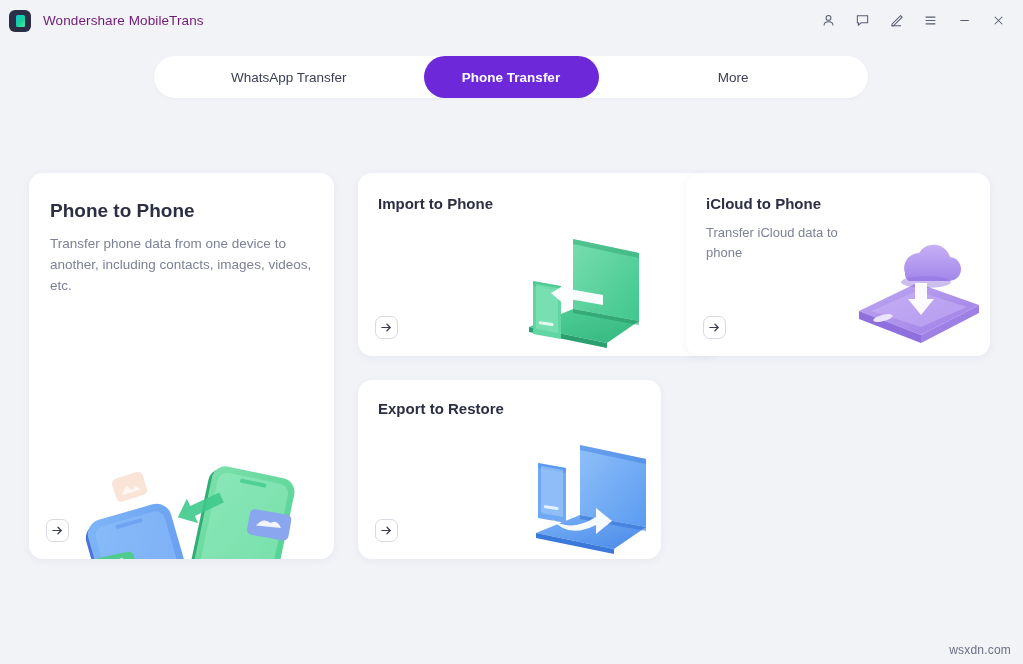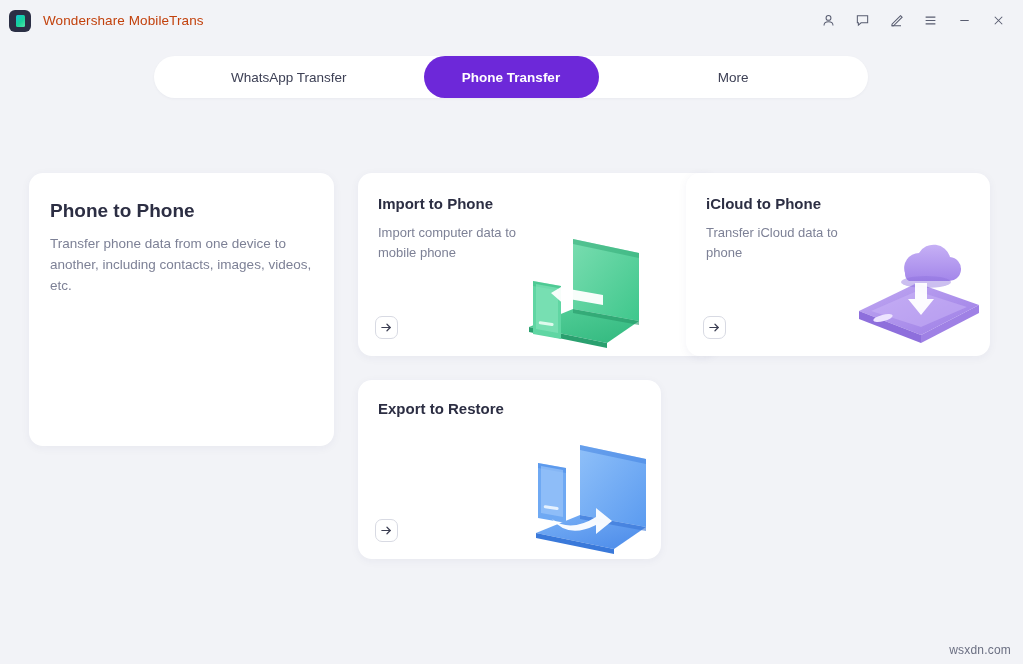--- a/index.html
+++ b/index.html
@@ -24,21 +24,21 @@
     display: flex; align-items: center; justify-content: center;
     flex: none;
   }
   .app-icon .glyph {
     width: 9px; height: 12px; border-radius: 1.5px;
     background: linear-gradient(135deg, #13c2d6 0%, #17d29a 55%, #52e6a8 100%);
   }
   .app-title {
     margin-left: 12px;
     font-size: 13.5px;
-    color: #c2410c;
+    color: #701a75;
     letter-spacing: .1px;
     white-space: nowrap;
   }
   .win-controls {
     margin-left: auto; display: flex; align-items: center;
     height: 41px;
   }
   .wbtn {
     width: 34px; height: 41px;
     display: flex; align-items: center; justify-content: center;
@@ -73,21 +73,21 @@
   }
 
   
   .card {
     position: absolute;
     background: #ffffff;
     border-radius: 14px;
     box-shadow: 0 2px 10px rgba(40,48,90,.05);
     overflow: hidden;
   }
-  #card-p2p   { left: 29px;  top: 173px; width: 305px; height: 273px; }
+  #card-p2p   { left: 29px;  top: 173px; width: 305px; height: 386px; }
   #card-imp   { left: 358px; top: 173px; width: 359px; height: 183px; }
   #card-icl   { left: 686px; top: 173px; width: 304px; height: 183px; }
   #card-exp   { left: 358px; top: 380px; width: 303px; height: 179px; }
 
   .card .c-title {
     position: absolute;
     color: #2c2e43;
     font-weight: bold;
     white-space: nowrap;
   }
@@ -253,21 +253,20 @@
   <div class="go-btn">
     <svg width="13" height="13" viewBox="0 0 14 14" fill="none" stroke="#3b3e52" stroke-width="1.3" stroke-linecap="round" stroke-linejoin="round">
       <path d="M2 7h9"></path>
         <path d="M7.5 3.5 11 7l-3.5 3.5"></path>
     </svg>
   </div>
 </div>
 
 <div class="card" id="card-imp">
   <div class="c-title">Import to Phone</div>
-  <div class="c-desc">Import computer data to mobile phone</div>
 
   <div class="illus" id="ill-imp">
     <svg width="140" height="128" viewBox="0 0 140 128">
       <defs>
         <linearGradient id="gscr" x1="0" y1="0" x2="1" y2="1">
           <stop offset="0%" stop-color="#79ddb0"></stop>
             <stop offset="100%" stop-color="#3fc78c"></stop>
         </linearGradient>
         <linearGradient id="gbase" x1="0" y1="0" x2="1" y2="1">
           <stop offset="0%" stop-color="#55cf99"></stop>

